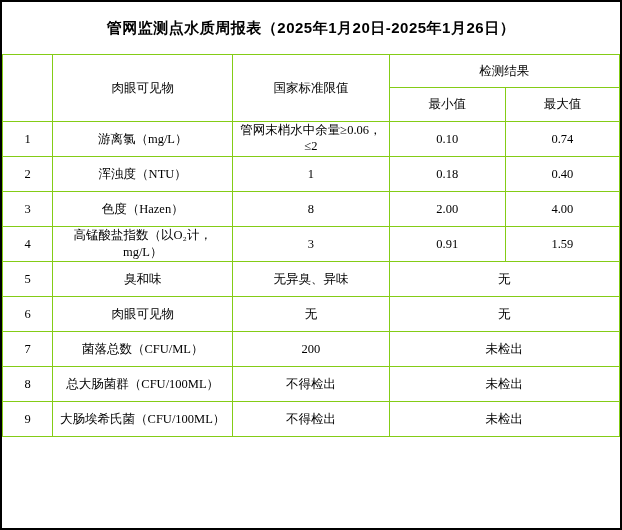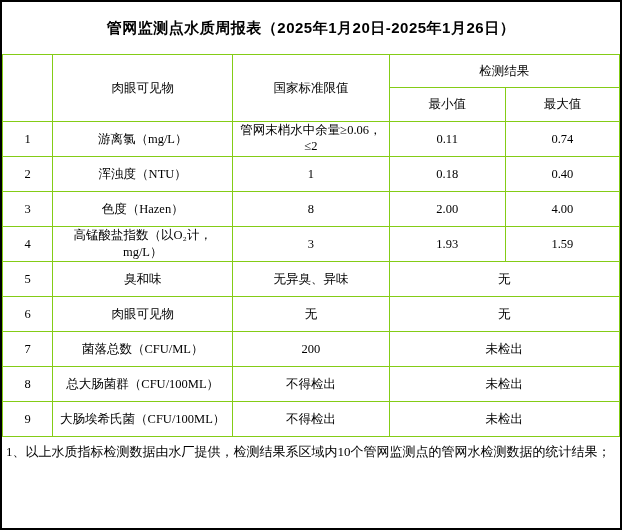--- a/index.html
+++ b/index.html
@@ -85,42 +85,42 @@
       <tr class="hrow2">
         <th>最小值</th>
         <th>最大值</th>
       </tr>
     </thead>
     <tbody>
       <tr>
         <td>1</td>
         <td>游离氯（mg/L）</td>
         <td class="std-wrap">管网末梢水中余量≥0.06，≤2</td>
-        <td>0.11</td>
+        <td>0.10</td>
         <td>0.74</td>
       </tr>
       <tr>
         <td>2</td>
         <td>浑浊度（NTU）</td>
         <td>1</td>
         <td>0.18</td>
         <td>0.40</td>
       </tr>
       <tr>
         <td>3</td>
         <td>色度（Hazen）</td>
         <td>8</td>
         <td>2.00</td>
         <td>4.00</td>
       </tr>
       <tr>
         <td>4</td>
         <td>高锰酸盐指数（以O₂计，mg/L）</td>
         <td>3</td>
-        <td>1.93</td>
+        <td>0.91</td>
         <td>1.59</td>
       </tr>
       <tr>
         <td>5</td>
         <td>臭和味</td>
         <td>无异臭、异味</td>
         <td colspan="2">无</td>
       </tr>
       <tr>
         <td>6</td>
@@ -143,16 +143,15 @@
       <tr>
         <td>9</td>
         <td>大肠埃希氏菌（CFU/100ML）</td>
         <td>不得检出</td>
         <td colspan="2">未检出</td>
       </tr>
     </tbody>
   </table>
 
   <div class="notes">
-    <div>1、以上水质指标检测数据由水厂提供，检测结果系区域内10个管网监测点的管网水检测数据的统计结果；</div>
   </div>
 
 </div>
 
 </body></html>

